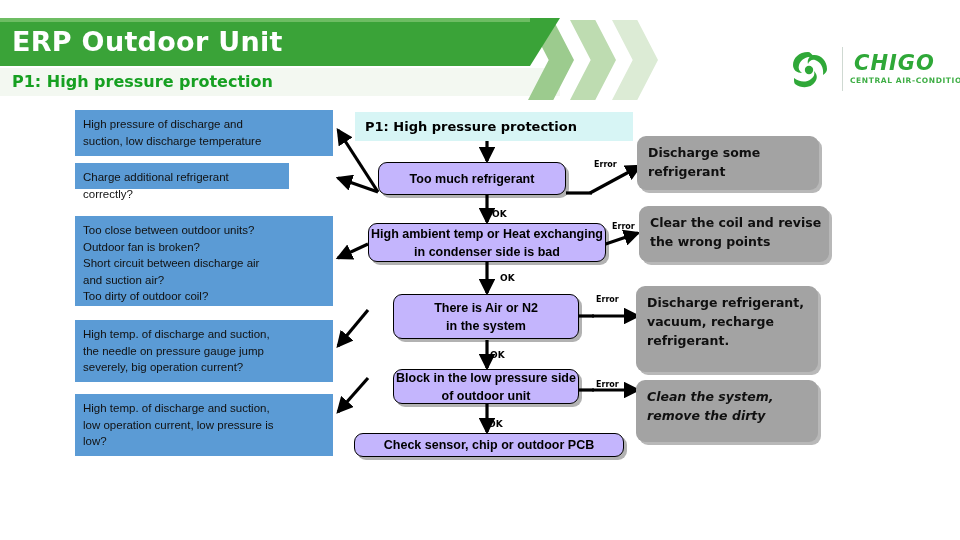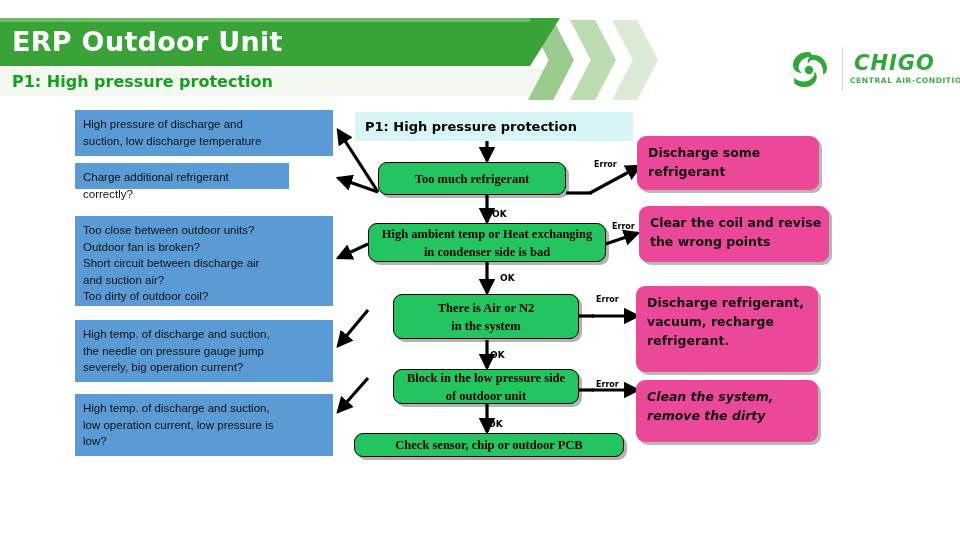--- a/index.html
+++ b/index.html
@@ -76,42 +76,42 @@
     color:#111111;
     font-size:11.5px;
     line-height:16.5px;
     font-family:"Liberation Sans", sans-serif;
     padding:6px 8px 16px 8px;
     box-sizing:border-box;
     white-space:pre-line;
   }
   .greenbox{
     position:absolute;
-    background:#ec4899;
+    background:#a3a3a3;
     color:#101010;
     font-size:12.5px;
     font-weight:bold;
     line-height:19px;
     font-family:"DejaVu Sans", sans-serif;
     border-radius:9px;
     box-sizing:border-box;
     padding:7px 0 0 11px;
     box-shadow:3px 3px 0 rgba(0,0,0,.28);
     white-space:pre-line;
   }
   .flowbox{
     position:absolute;
-    background:#22c55e;
+    background:#c4b5fd;
     border:1.4px solid #000000;
     border-radius:9px;
     color:#000000;
     font-size:12.5px;
     font-weight:bold;
     line-height:18px;
-    font-family:Liberation Serif, serif;
+    font-family:Liberation Sans, sans-serif;
     box-sizing:border-box;
     display:flex;align-items:center;justify-content:center;
     text-align:center;
     box-shadow:3px 3px 0 rgba(0,0,0,.30);
     white-space:pre-line;
   }
   .titlebox{
     position:absolute;
     background:#d7f5f5;
     color:#000000;

